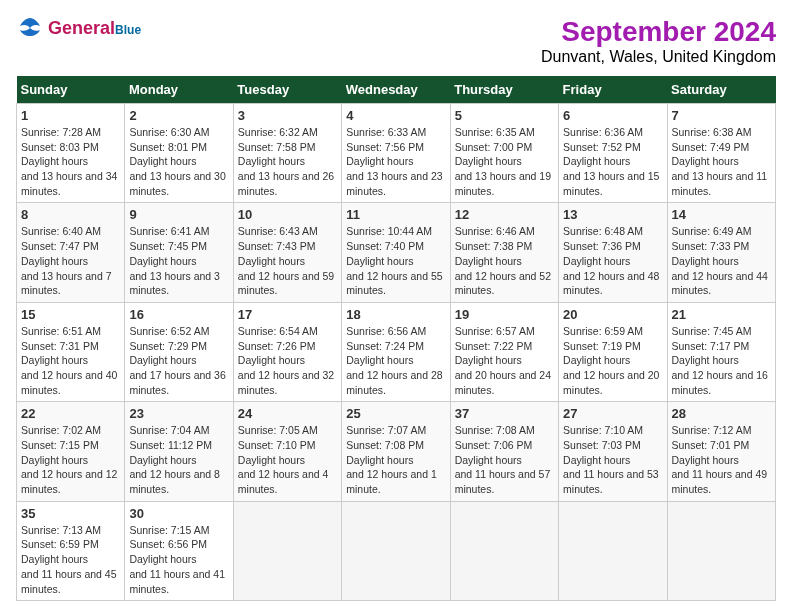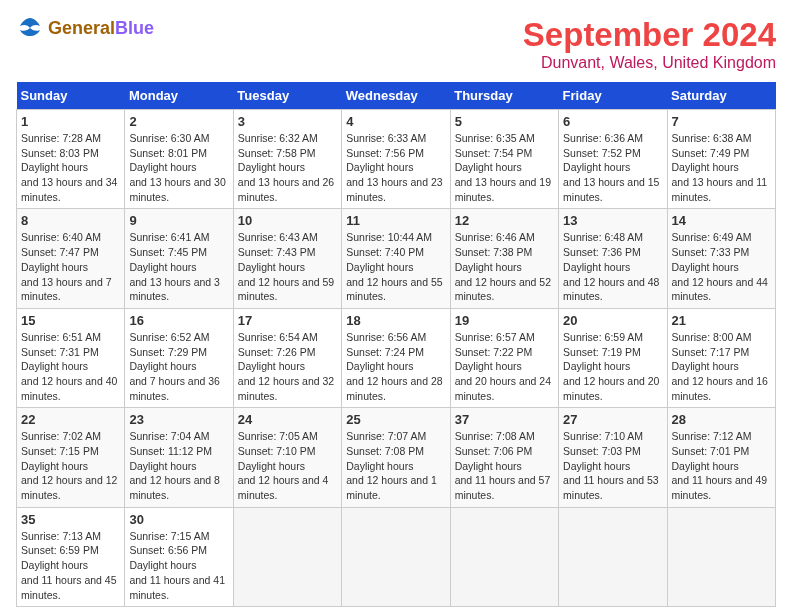--- a/index.html
+++ b/index.html
@@ -17,50 +17,50 @@
       margin-bottom: 10px;
     }
     .logo {
       display: flex;
       align-items: center;
       gap: 4px;
     }
     .logo-text-general {
       font-size: 18px;
       font-weight: bold;
-      color: #a16207;
+      color: #be185d;
     }
     .logo-text-blue {
-      font-size: 18px;
+      font-size: 12px;
       font-weight: bold;
-      color: #8b5cf6;
+      color: #0369a1;
     }
     .logo-bird {
       width: 28px;
       height: 24px;
     }
     .title-section {
       text-align: right;
     }
     .month-title {
-      font-size: 33px;
+      font-size: 28px;
       font-weight: bold;
-      color: #ef4444;
+      color: #a21caf;
     }
     .location-title {
       font-size: 16px;
-      color: #be185d;
+      color: #000000;
     }
     table {
       width: 100%;
       border-collapse: collapse;
       font-size: 11px;
     }
     th {
-      background-color: #1d4ed8;
+      background-color: #14532d;
       color: white;
       padding: 6px 4px;
       text-align: left;
       font-size: 13px;
       font-weight: bold;
     }
     td {
       border: 1px solid #ccc;
       vertical-align: top;
       padding: 4px;
@@ -152,21 +152,21 @@
           <span>Sunrise: 6:33 AM</span><br>
           <span>Sunset: 7:56 PM</span><br>
           <span>Daylight hours</span><br>
           <span>and 13 hours and 23 minutes.</span>
         </div>
       </td>
         <td>
         <span class="day-number">5</span>
         <div class="day-info">
           <span>Sunrise: 6:35 AM</span><br>
-          <span>Sunset: 7:54 PM</span><br>
+          <span>Sunset: 7:00 PM</span><br>
           <span>Daylight hours</span><br>
           <span>and 13 hours and 19 minutes.</span>
         </div>
       </td>
         <td>
         <span class="day-number">6</span>
         <div class="day-info">
           <span>Sunrise: 6:36 AM</span><br>
           <span>Sunset: 7:52 PM</span><br>
           <span>Daylight hours</span><br>
@@ -257,21 +257,21 @@
           <span>Daylight hours</span><br>
           <span>and 12 hours and 40 minutes.</span>
         </div>
       </td>
         <td>
         <span class="day-number">16</span>
         <div class="day-info">
           <span>Sunrise: 6:52 AM</span><br>
           <span>Sunset: 7:29 PM</span><br>
           <span>Daylight hours</span><br>
-          <span>and 7 hours and 36 minutes.</span>
+          <span>and 17 hours and 36 minutes.</span>
         </div>
       </td>
         <td>
         <span class="day-number">17</span>
         <div class="day-info">
           <span>Sunrise: 6:54 AM</span><br>
           <span>Sunset: 7:26 PM</span><br>
           <span>Daylight hours</span><br>
           <span>and 12 hours and 32 minutes.</span>
         </div>
@@ -299,21 +299,21 @@
         <div class="day-info">
           <span>Sunrise: 6:59 AM</span><br>
           <span>Sunset: 7:19 PM</span><br>
           <span>Daylight hours</span><br>
           <span>and 12 hours and 20 minutes.</span>
         </div>
       </td>
         <td>
         <span class="day-number">21</span>
         <div class="day-info">
-          <span>Sunrise: 8:00 AM</span><br>
+          <span>Sunrise: 7:45 AM</span><br>
           <span>Sunset: 7:17 PM</span><br>
           <span>Daylight hours</span><br>
           <span>and 12 hours and 16 minutes.</span>
         </div>
       </td>
       </tr>
       <tr>
         <td>
         <span class="day-number">22</span>
         <div class="day-info">

